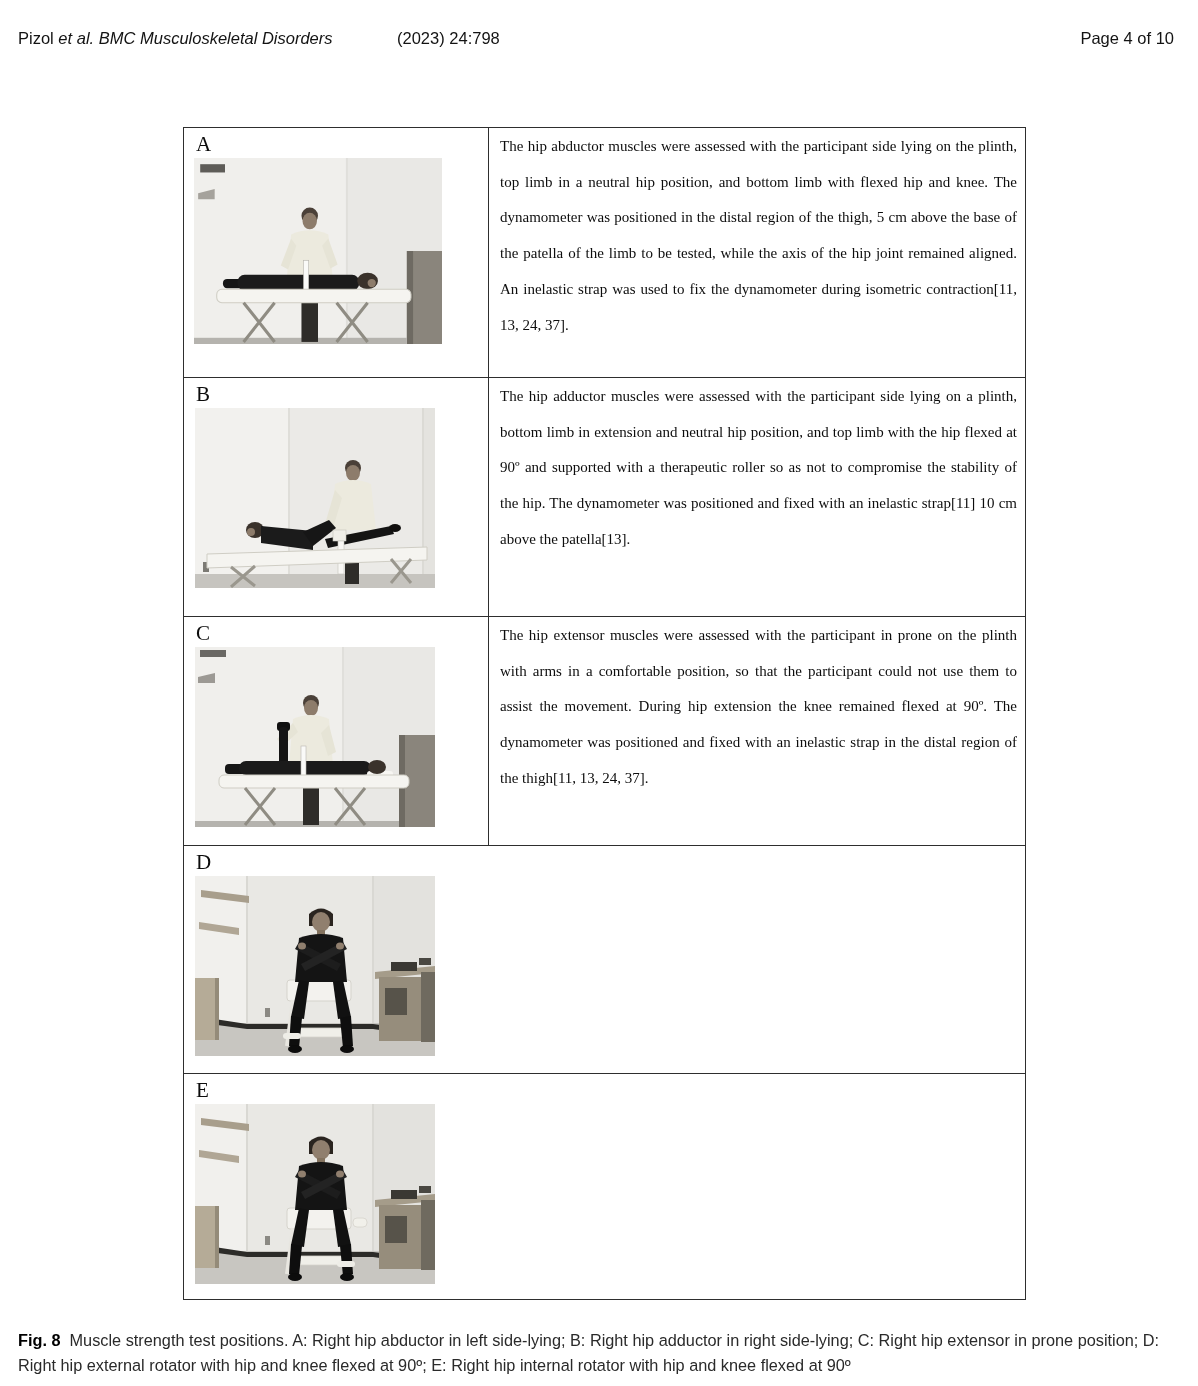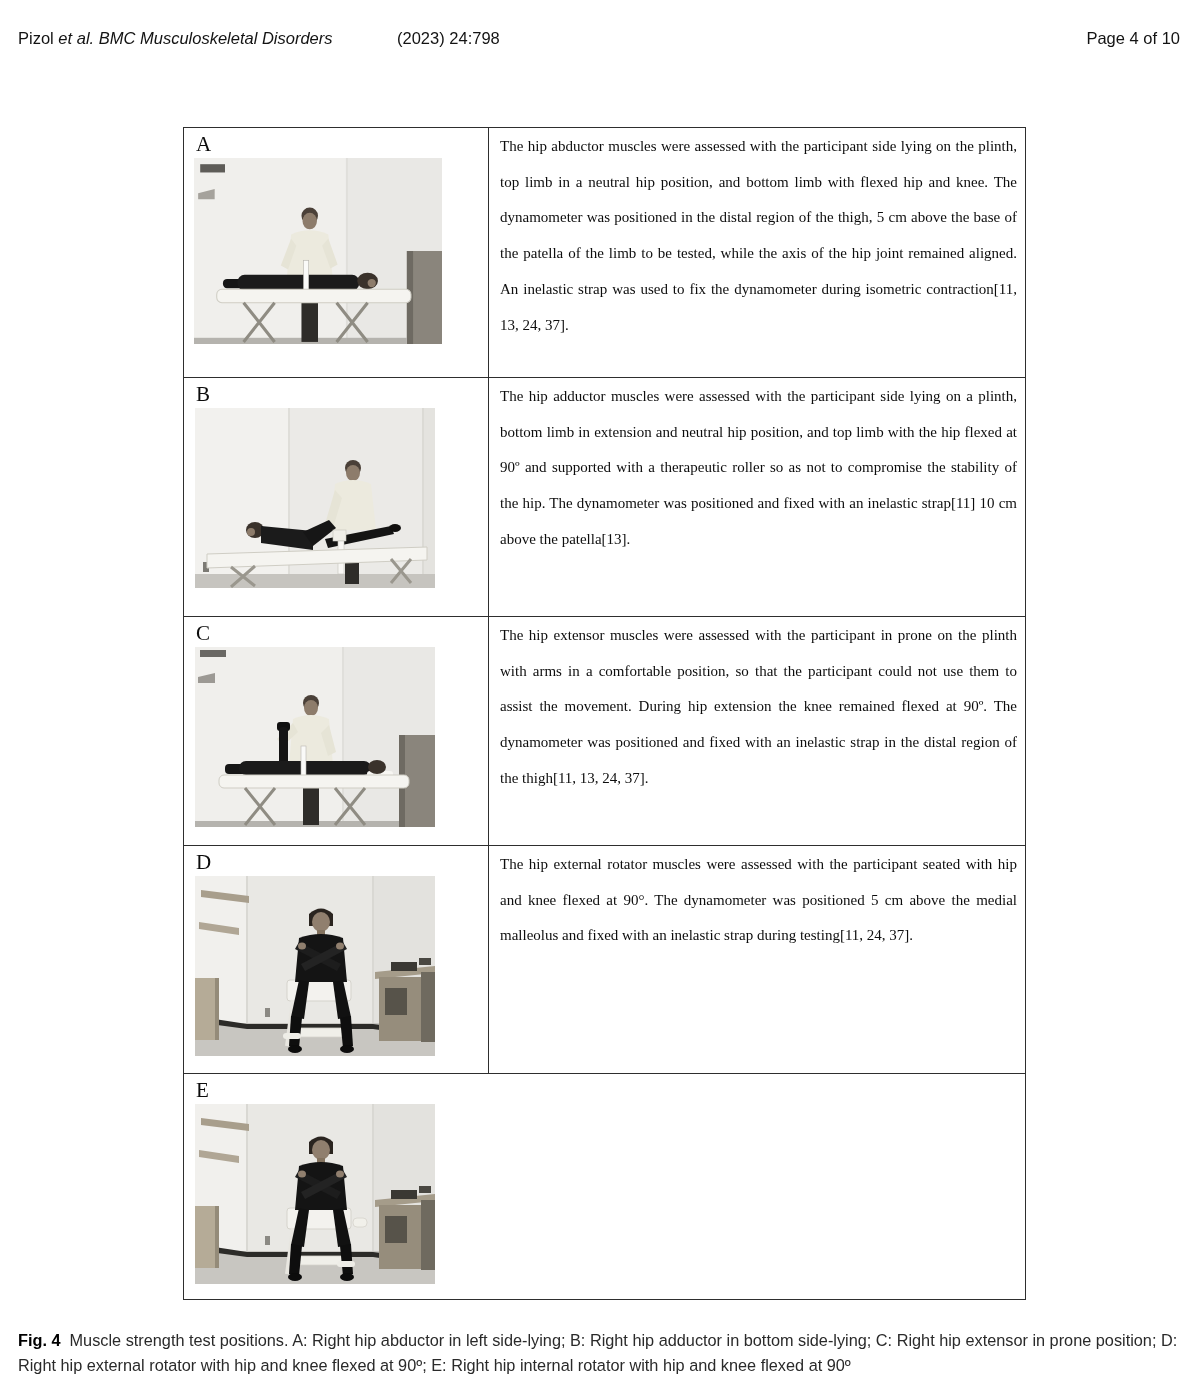--- a/index.html
+++ b/index.html
@@ -6,21 +6,21 @@
   body{
     width:1198px;height:1386px;background:#ffffff;position:relative;
     font-family:"Liberation Sans",sans-serif;color:#111;
     -webkit-font-smoothing:antialiased;
   }
   
   .hdr{position:absolute;top:9px;left:0;width:1192px;height:26px;font-size:16.5px;color:#131313;margin-top:20px;}
   .hdr-left{position:absolute;left:18px;top:0;white-space:nowrap;}
   .hdr-left i{font-style:italic;}
   .hdr-mid{position:absolute;left:397px;top:0;white-space:nowrap;}
-  .hdr-right{position:absolute;right:12px;top:0;white-space:nowrap;}
+  .hdr-right{position:absolute;right:18px;top:0;white-space:nowrap;}
   
   .fig-table{
     position:absolute;left:183px;top:127px;width:843px;box-sizing:border-box;
     border:1px solid #2e2e2e;background:#fff;
   }
   .frow{display:flex;border-bottom:1px solid #2e2e2e;}
   .frow:last-child{border-bottom:none;}
   .photo-cell{width:304px;box-sizing:border-box;position:relative;}
   .photo-label{
     font-family:"Liberation Serif",serif;font-size:21px;color:#0c0c0c;
@@ -187,23 +187,20 @@
         <ellipse cx="107" cy="70" rx="4" ry="3.5" fill="#907f6e"></ellipse>
         <ellipse cx="145" cy="70" rx="4" ry="3.5" fill="#907f6e"></ellipse>
         <path d="M104,104 L96,141 L109,143 L114,106 Z" fill="#111111"></path>
         <path d="M148,104 L156,141 L143,143 L138,106 Z" fill="#111111"></path>
         <polygon points="96,140 107,142 104,172 94,170" fill="#0e0e0e"></polygon>
         <polygon points="156,140 145,142 148,172 158,170" fill="#0e0e0e"></polygon>
         <rect x="88" y="157" width="18" height="6" rx="3" fill="#eeede7"></rect>
         <ellipse cx="100" cy="173" rx="7" ry="4" fill="#0c0c0c"></ellipse>
         <ellipse cx="152" cy="173" rx="7" ry="4" fill="#0c0c0c"></ellipse>
       </svg>
-    </div>
-    <div class="text-cell">
-      <p>The hip external rotator muscles were assessed with the participant seated with hip and knee flexed at 90°. The dynamometer was positioned 5 cm above the medial malleolus and fixed with an inelastic strap during testing[11, 24, 37].</p>
     </div>
   </div>
 
   <div class="frow" style="height:225px">
     <div class="photo-cell">
       <div class="photo-label">E</div>
       <svg class="photo" width="242" height="180" viewBox="0 0 240 180">
         <rect x="0" y="0" width="240" height="180" fill="#eceae7"></rect>
         <rect x="0" y="0" width="52" height="180" fill="#f1f0ed"></rect>
         <rect x="52" y="0" width="126" height="150" fill="#e9e8e4"></rect>
@@ -244,14 +241,14 @@
         <rect x="142" y="157" width="18" height="6" rx="3" fill="#eeede7"></rect>
         <ellipse cx="100" cy="173" rx="7" ry="4" fill="#0c0c0c"></ellipse>
         <ellipse cx="152" cy="173" rx="7" ry="4" fill="#0c0c0c"></ellipse>
       </svg>
     </div>
   </div>
 
 </div>
 
 <div class="caption">
-  <b>Fig. 4</b><span>Muscle strength test positions. A: Right hip abductor in left side-lying; B: Right hip adductor in bottom side-lying; C: Right hip extensor in prone position; D: Right hip external rotator with hip and knee flexed at 90º; E: Right hip internal rotator with hip and knee flexed at 90º</span>
+  <b>Fig. 8</b><span>Muscle strength test positions. A: Right hip abductor in left side-lying; B: Right hip adductor in right side-lying; C: Right hip extensor in prone position; D: Right hip external rotator with hip and knee flexed at 90º; E: Right hip internal rotator with hip and knee flexed at 90º</span>
 </div>
 
 </body></html>

